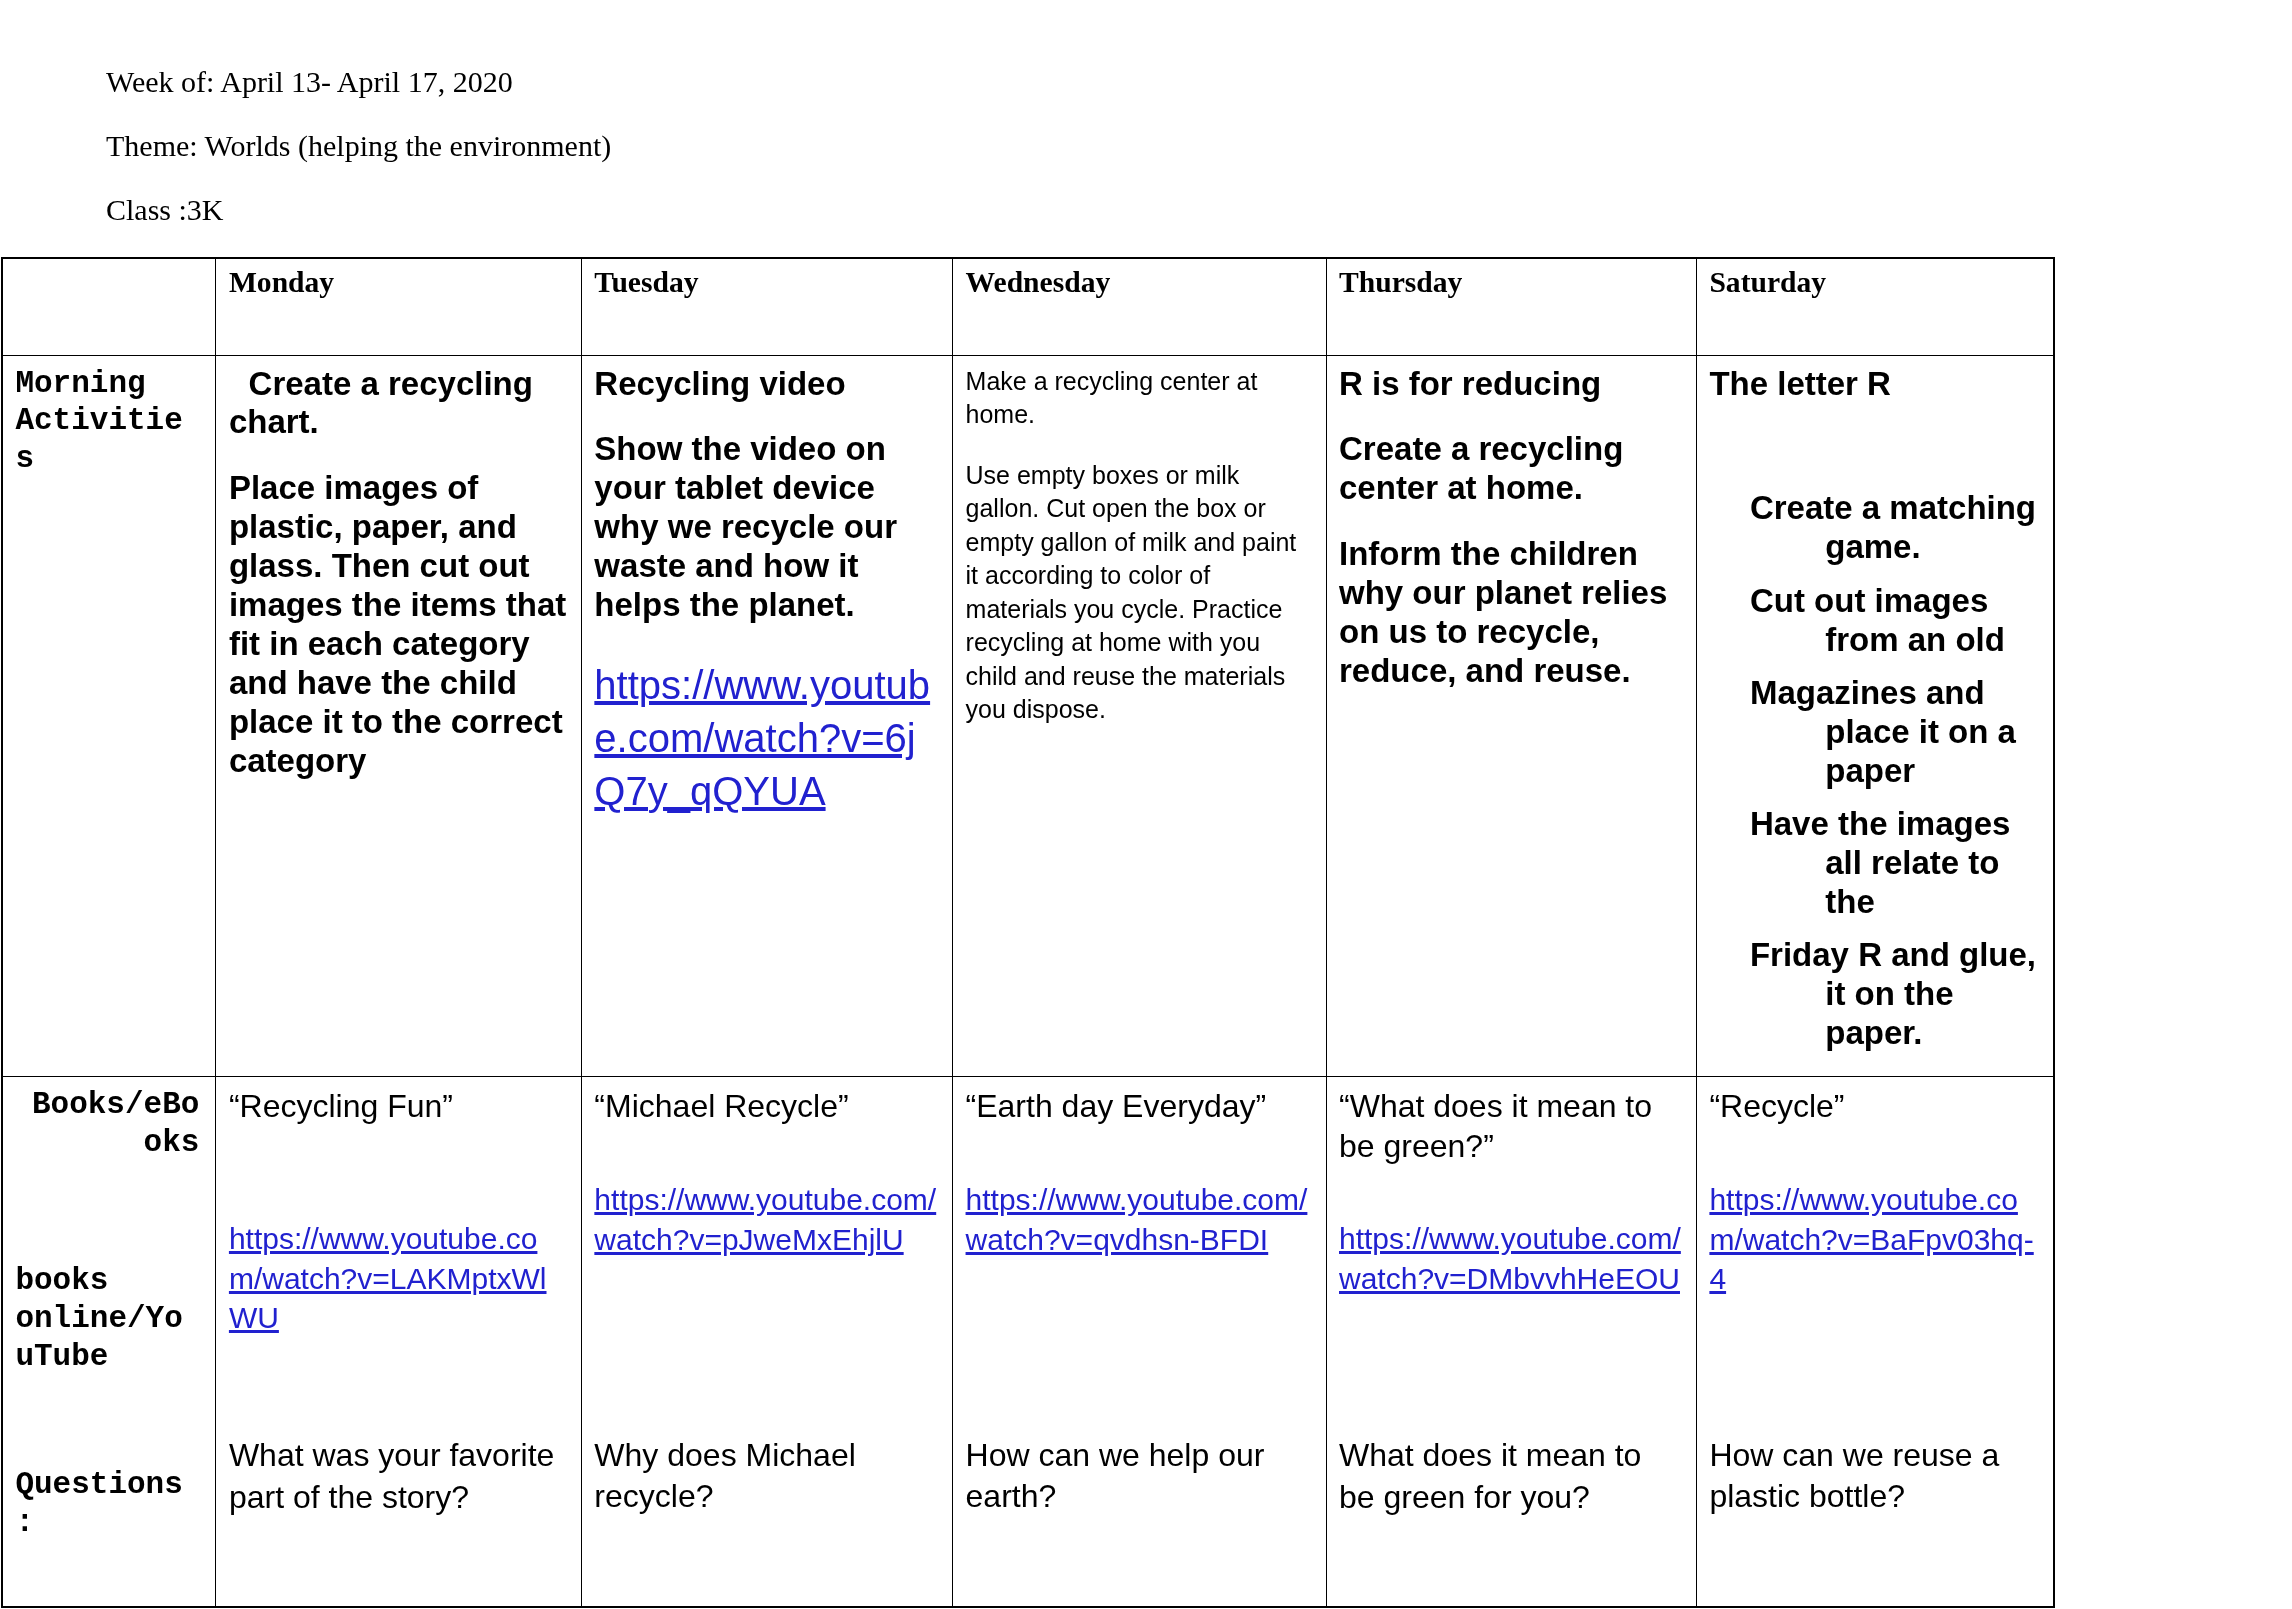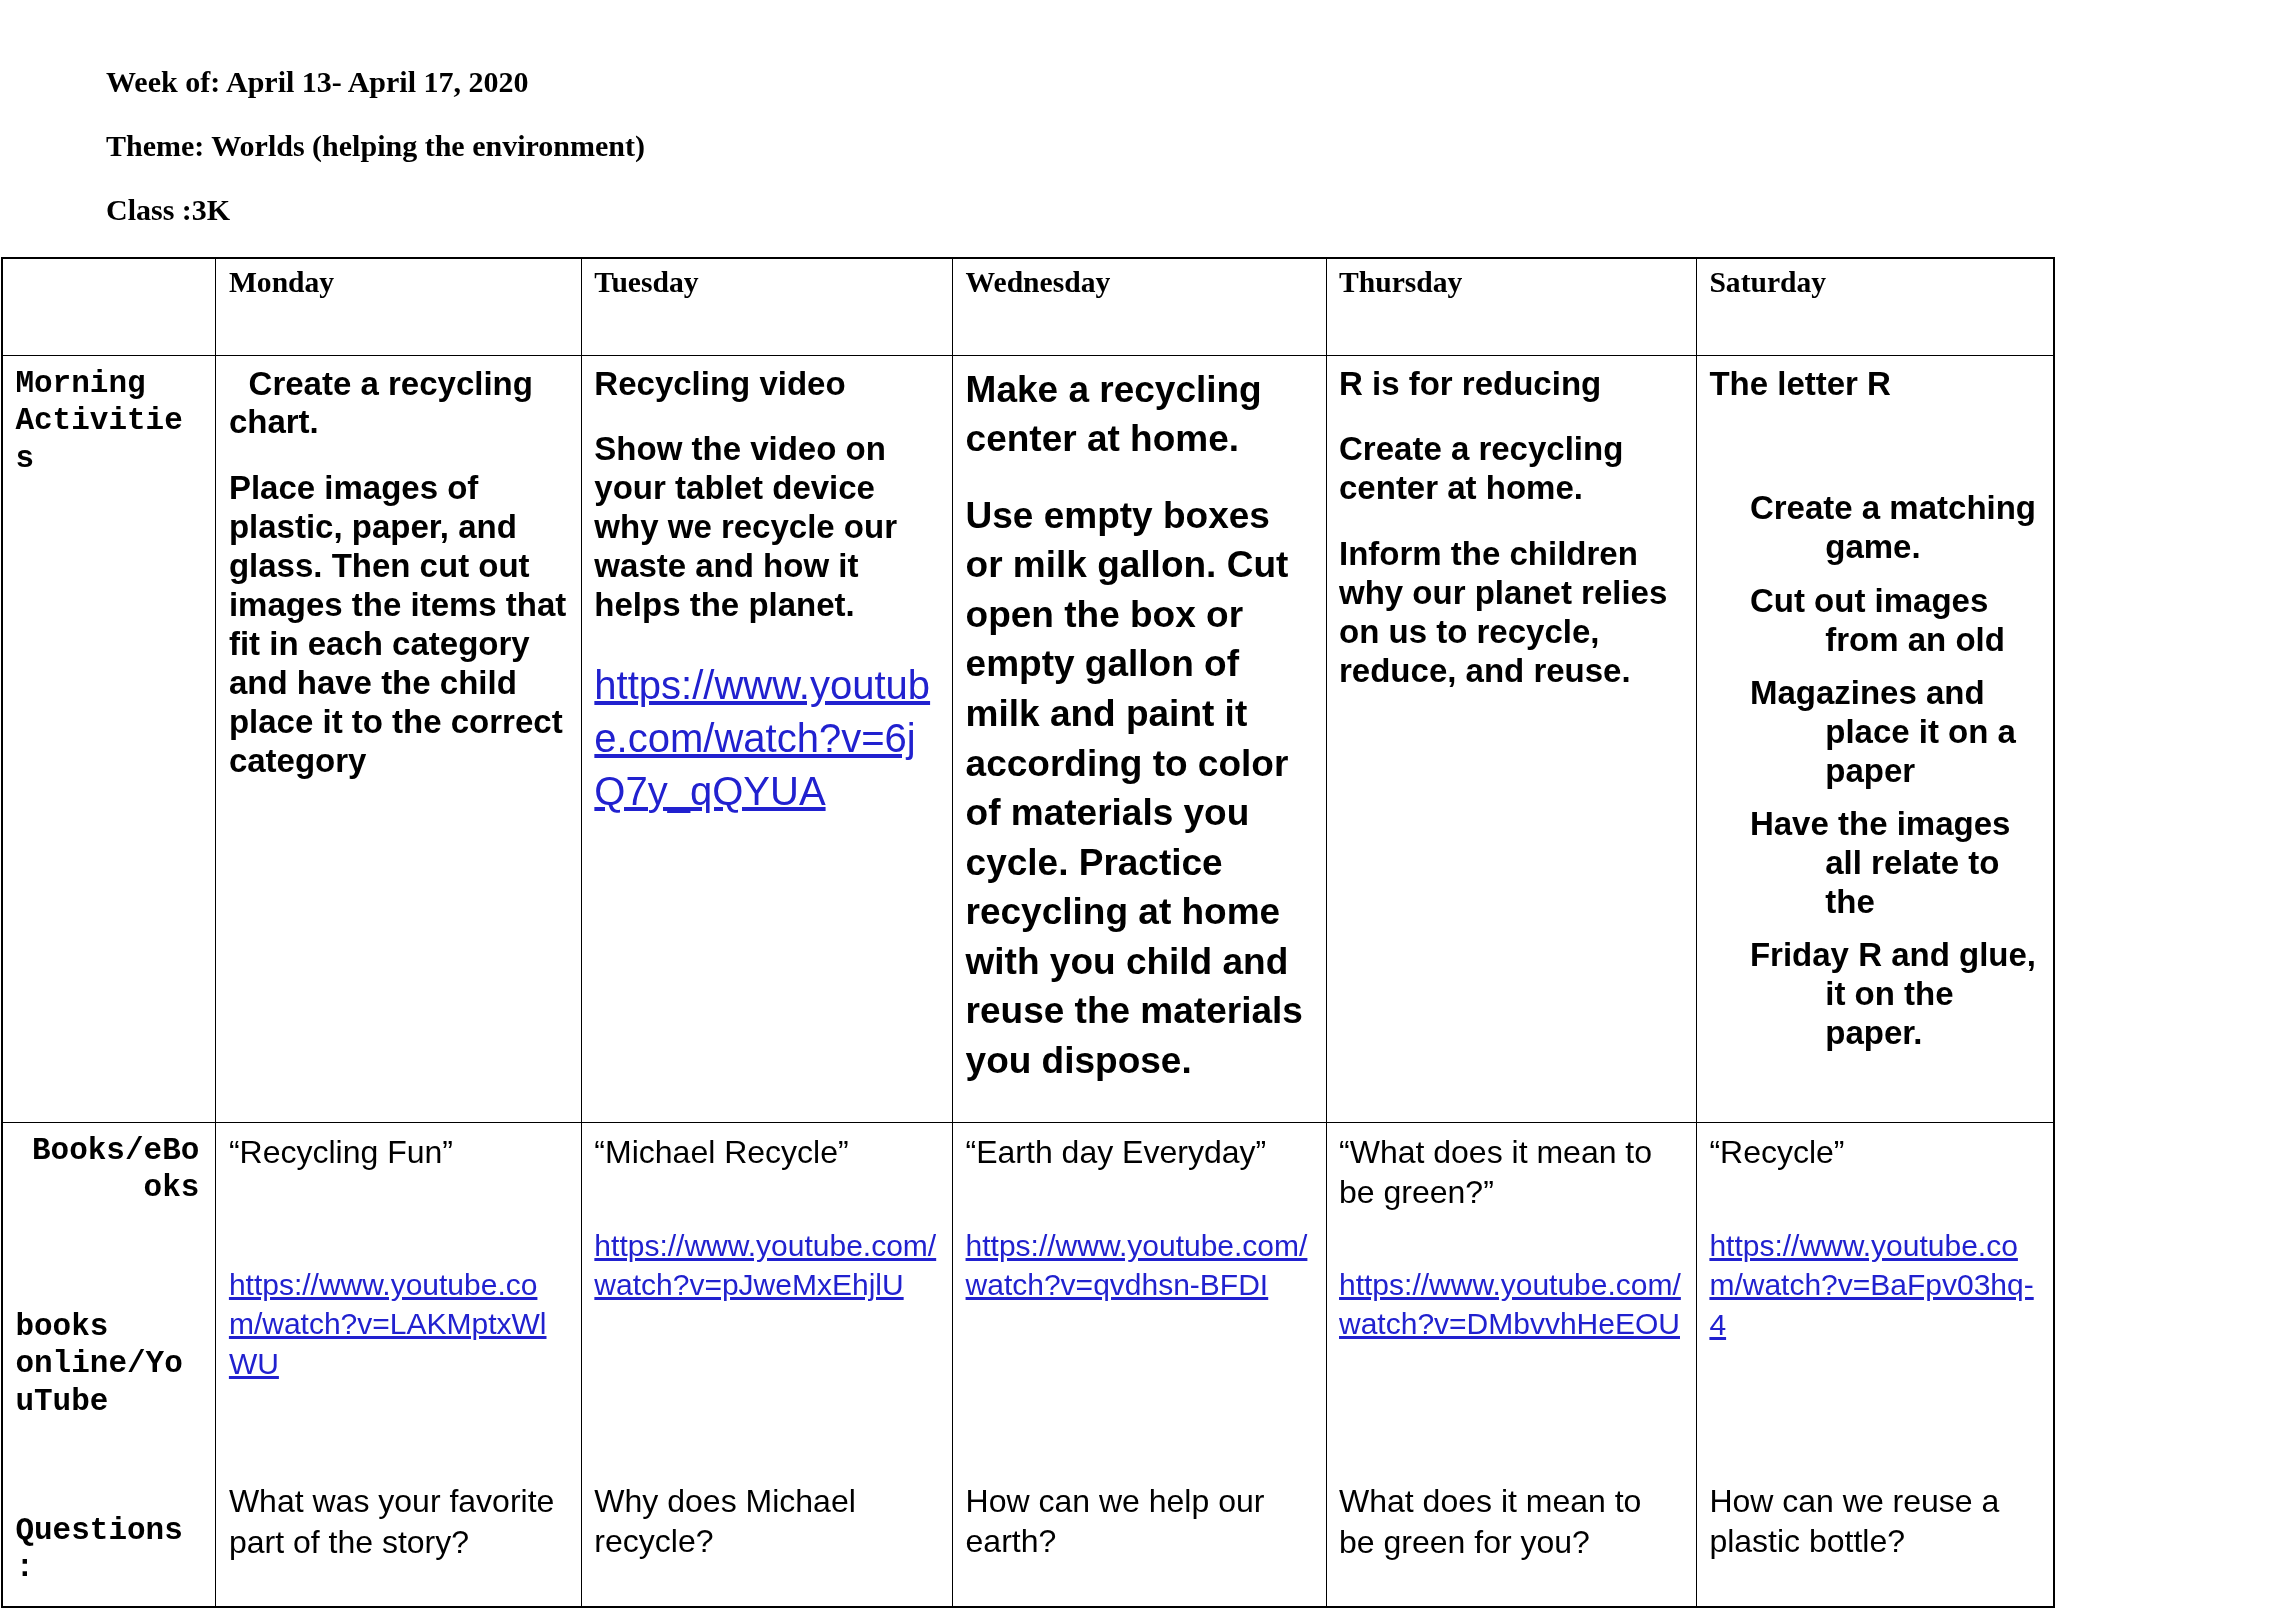--- a/index.html
+++ b/index.html
@@ -1,20 +1,20 @@
 <!DOCTYPE html>
 <html style="--link-blue: #2121cf;font-size:14.3px"><head>
 <meta charset="utf-8">
 <style>
   html,body{margin:0;padding:0;background:#ffffff;}
   .page{position:relative;width:2293px;height:1609px;background:#ffffff;color:#000;overflow:hidden;}
 
   
   .doc-header{position:absolute;top:66px;left:106px;
-    font-family:"Liberation Serif","DejaVu Serif",serif;font-weight:700;
+    font-family:"Liberation Serif","DejaVu Serif",serif;font-weight:400;
     font-size:30px;line-height:32px;}
   .doc-header p{margin:0 0 32px 0;}
 
   
   .plan-table{position:absolute;top:257px;left:0.9px;width:2054px;height:1351px;
     border-collapse:collapse;table-layout:fixed;border:2.7px solid #000;}
   .plan-table th,.plan-table td{border:1.8px solid #000;vertical-align:top;
     padding:9px 12.5px;text-align:left;background:#fff;}
 
   th.day{font-family:"Liberation Serif","DejaVu Serif",serif;font-weight:700;
@@ -23,22 +23,22 @@
   .label-cell{font-family:Liberation Mono, monospace;font-weight:700;
     font-size:31px;line-height:1.22;overflow-wrap:break-word;word-wrap:break-word;margin-left:25px;}
   .label-cell p{margin:0;max-width:184px;overflow-wrap:break-word;}
 
   .rel{position:relative;height:100%;}
 
   
   .m-bold{font-family:"Liberation Sans","DejaVu Sans",sans-serif;font-weight:700;
     font-size:33px;line-height:1.18;}
   .m-bold p{margin:0 0 27px 0;}
-  .m-reg{font-family:"Liberation Sans","DejaVu Sans",sans-serif;font-weight:700;
-    font-size:37px;line-height:1.34;}
+  .m-reg{font-family:"Liberation Sans","DejaVu Sans",sans-serif;font-weight:400;
+    font-size:25px;line-height:1.34;}
   .m-reg p{margin:0 0 27px 0;}
   .indent{text-indent:19.7px;}
 
   
   .friday-cell p{margin:0 0 14.3px 0;}
   .friday-cell .first{margin-bottom:86px;}
   .hang{padding-left:35%;text-indent:-35%;}
 
   
   .link{color:var(--link-blue,#2121cf);text-decoration:underline;cursor:pointer;

